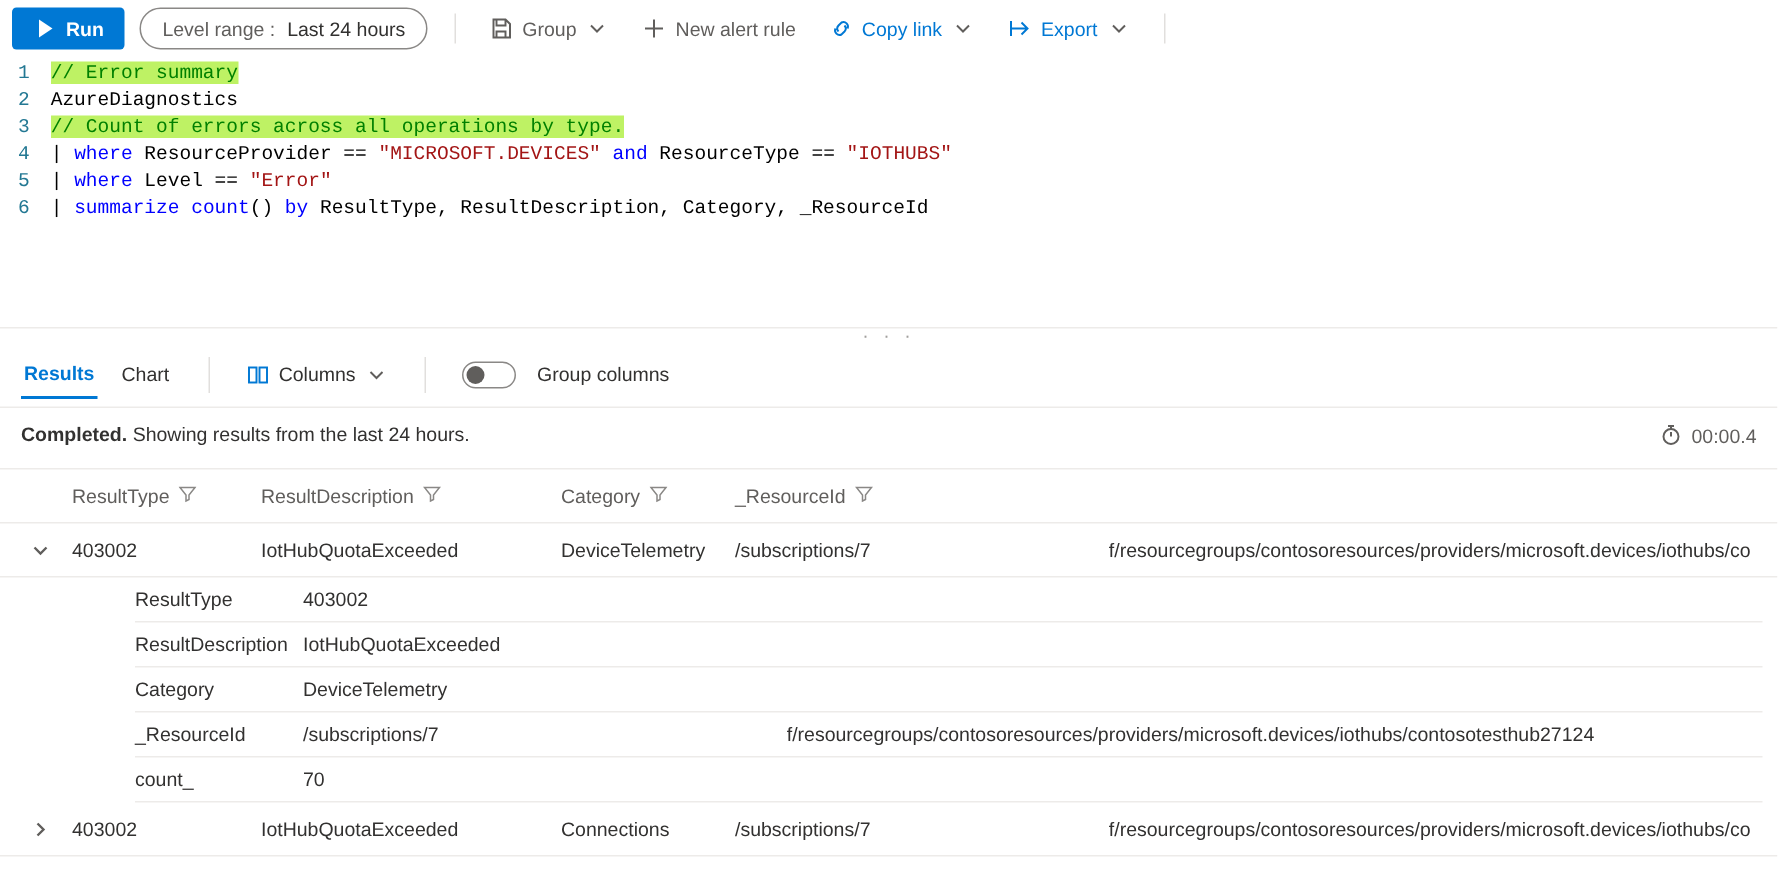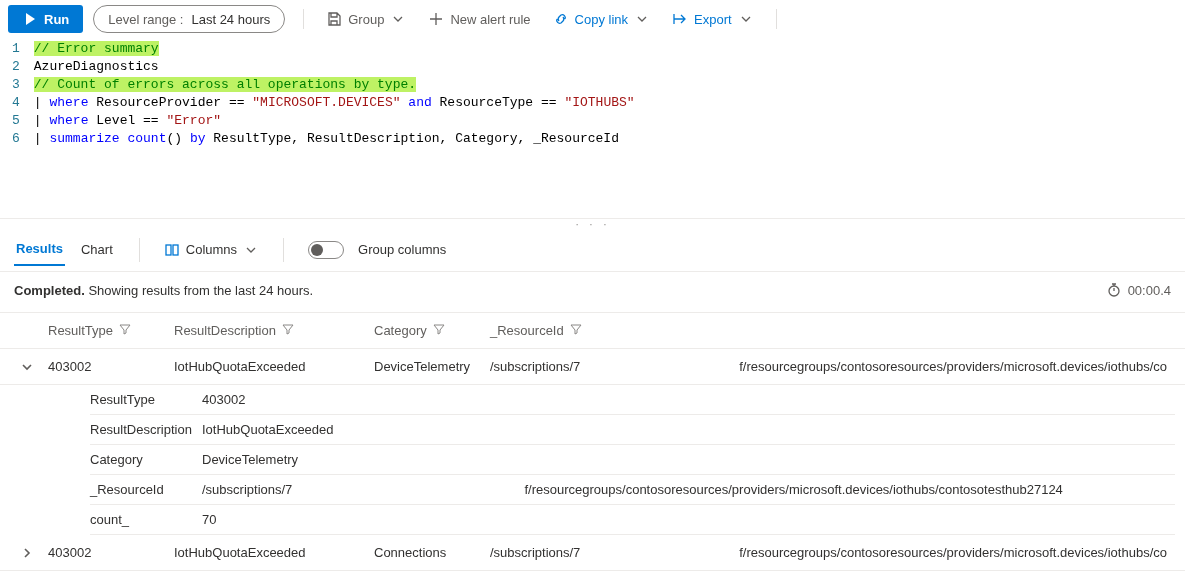--- a/index.html
+++ b/index.html
@@ -41,21 +41,21 @@
 
   .splitter{height:10px;display:flex;align-items:center;justify-content:center;color:#a19f9d;letter-spacing:3px;border-top:1px solid var(--line)}
 
   .panelbar{display:flex;align-items:center;gap:14px;padding:4px 14px;border-bottom:1px solid var(--line);height:44px}
   .tab{padding:8px 2px;cursor:pointer;color:var(--text)}
   .tab.active{color:var(--blue);font-weight:600;border-bottom:2px solid var(--blue)}
   .vline{width:1px;height:24px;background:var(--line2);margin:0 10px}
   .switch{width:36px;height:18px;border:1px solid #8a8886;border-radius:10px;position:relative}
   .switch .knob{position:absolute;left:2px;top:2px;width:12px;height:12px;border-radius:50%;background:#605e5c}
 
-  .status{display:flex;align-items:center;justify-content:space-between;padding:10px 14px 14px}
+  .status{display:flex;align-items:flex-start;justify-content:space-between;padding:10px 14px 14px}
   .timer{display:flex;align-items:center;gap:6px;color:var(--muted)}
 
   .grid{border-top:1px solid var(--line)}
   .hdr, .row{display:grid;grid-template-columns:34px 126px 200px 116px 1fr;align-items:center;min-height:36px;padding:0 10px;border-bottom:1px solid var(--line)}
   .hdr{color:var(--muted);font-size:13px}
   .hdr .cell{display:flex;align-items:center;gap:6px;padding:8px 4px}
   .filt svg{width:12px;height:12px;stroke:#8a8886;fill:none}
   .row{color:var(--text)}
   .row .cell{padding:8px 4px;white-space:nowrap;overflow:hidden;text-overflow:ellipsis}
   .row .res{white-space:nowrap;overflow:hidden}

